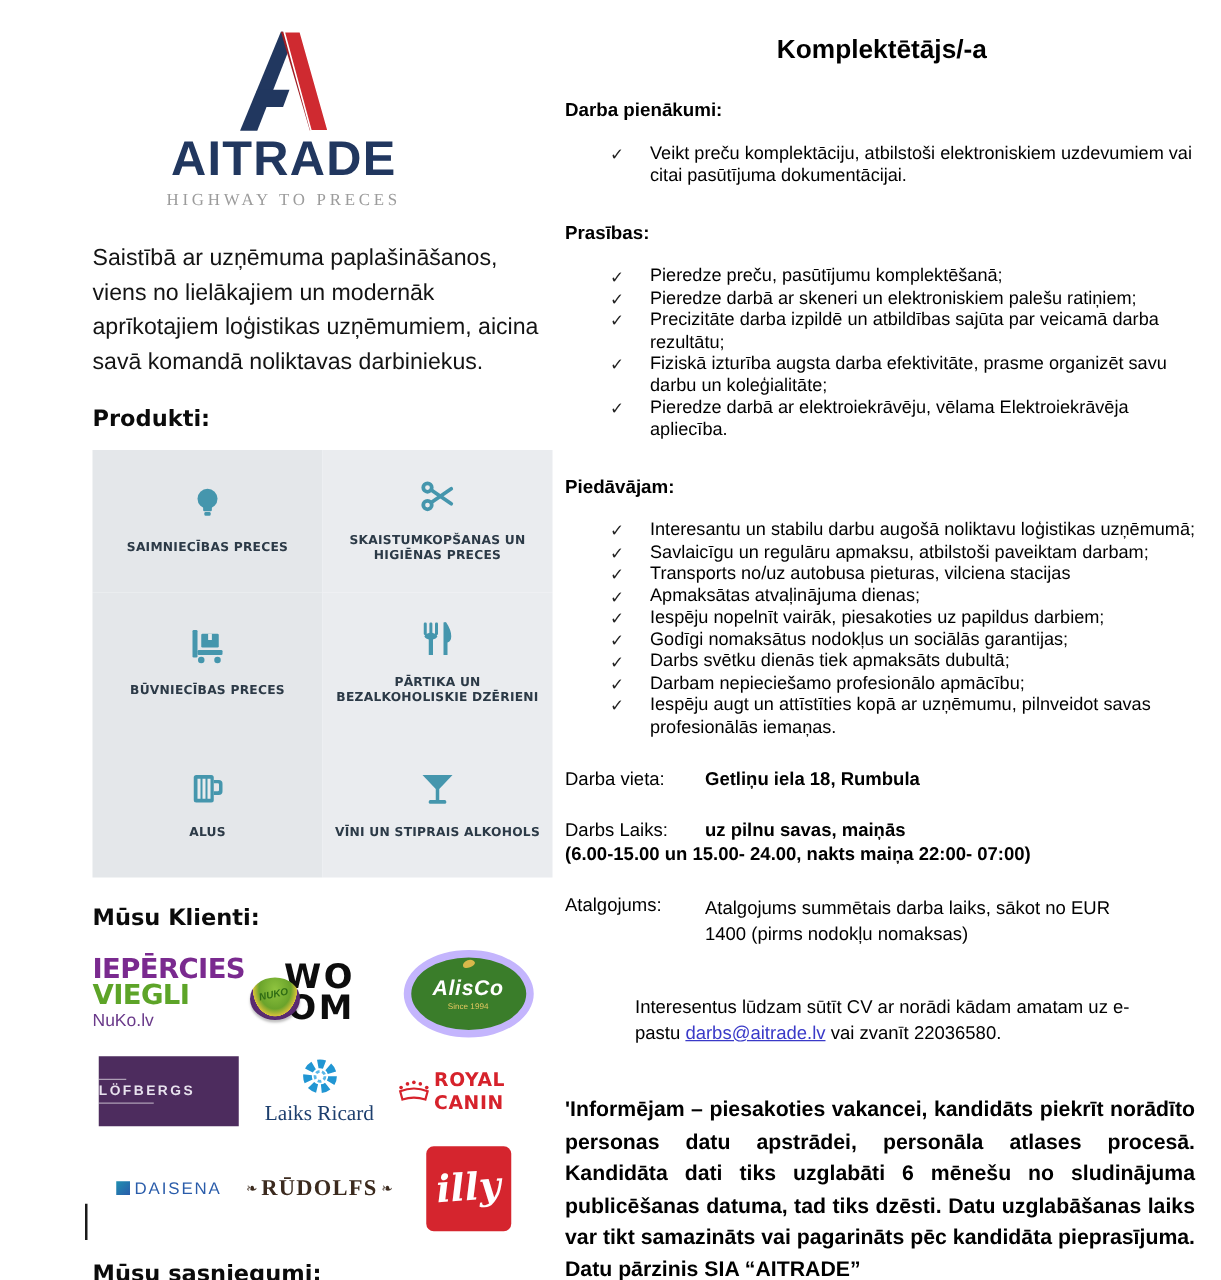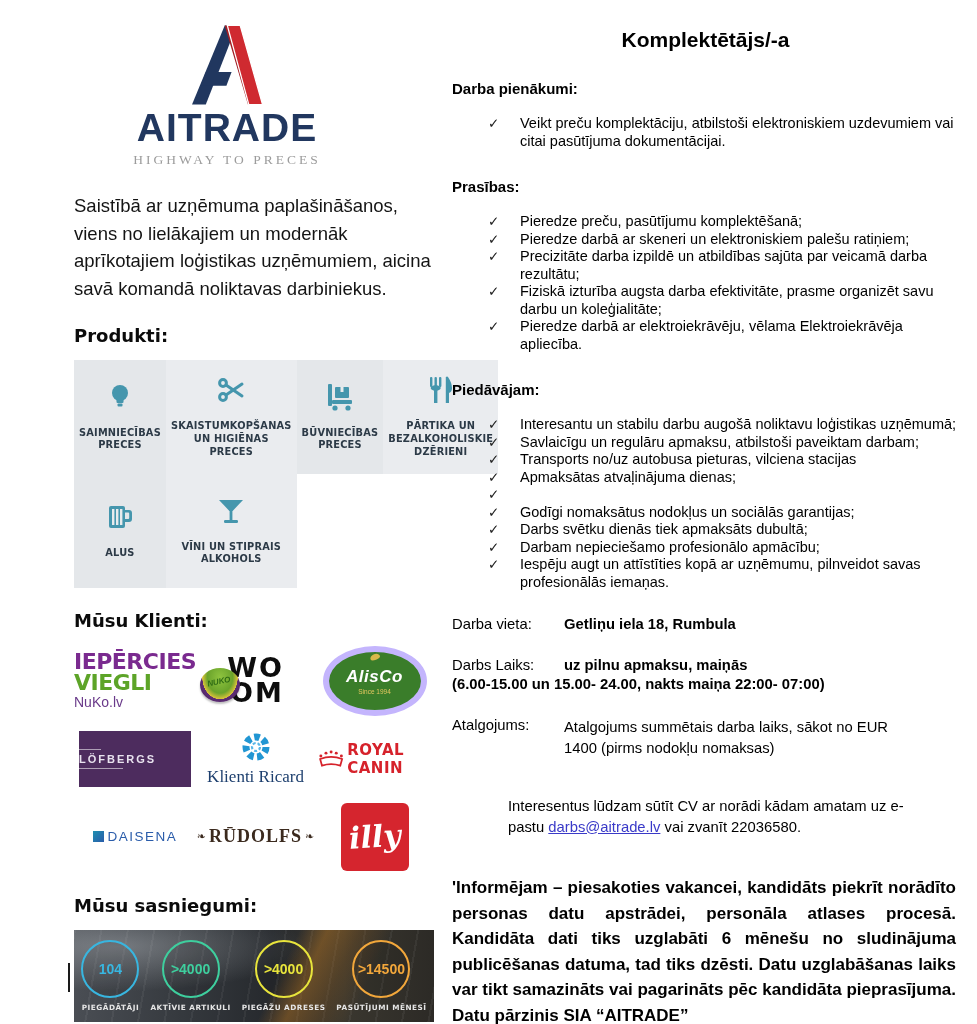--- a/index.html
+++ b/index.html
@@ -17,21 +17,21 @@
   .brand-name{font-size:39px;font-weight:bold;color:#21375f;letter-spacing:1px;line-height:1.05;}
   .brand-tagline{font-family:"Liberation Serif",serif;color:#9c9c9c;font-size:13.5px;letter-spacing:3px;margin-top:3px;}
 
   
   .intro{margin-top:24px;font-size:18.5px;line-height:1.5;color:#141414;width:362px;}
 
   
   .section-heading{font-family:"DejaVu Sans",sans-serif;font-weight:bold;font-size:18px;color:#0b0b0b;margin:22px 0 14px 0;}
 
   
-  .tiles{display:grid;grid-template-columns:repeat(4,1fr);width:404px;}
+  .tiles{display:grid;grid-template-columns:repeat(2,1fr);width:368px;}
   .tile{height:114px;display:flex;flex-direction:column;align-items:center;justify-content:center;
         padding:8px 5px;box-sizing:border-box;color:#4596ad;}
   .tile:nth-child(odd){background:#e4e7ea;}
   .tile:nth-child(even){background:#eaecef;}
   .tile svg{width:30px;height:30px;margin-bottom:15px;flex-shrink:0;}
   .tile-label{font-family:"DejaVu Sans",sans-serif;font-size:9.8px;font-weight:bold;color:#2c3a47;
               text-align:center;line-height:1.3;letter-spacing:.2px;}
 
   
   .clients{display:grid;grid-template-columns:repeat(3,1fr);width:360px;row-gap:6px;}
@@ -226,21 +226,21 @@
           <div class="lofbergs-rule"></div>
         </div>
       </div>
       <div class="client-cell">
         <div class="pernod">
           <svg viewBox="0 0 34 34" fill="none">
             <circle cx="17" cy="17" r="10" stroke="#2196d3" stroke-width="7" stroke-dasharray="5.5 3.5"></circle>
             <circle cx="17" cy="17" r="5" fill="#ffffff"></circle>
             <circle cx="17" cy="17" r="4" stroke="#58b7e8" stroke-width="2.2" stroke-dasharray="3 2"></circle>
           </svg>
-          <div class="pernod-name">Klienti Ricard</div>
+          <div class="pernod-name">Laiks Ricard</div>
         </div>
       </div>
       <div class="client-cell">
         <div class="royal">
           <svg viewBox="0 0 44 26" fill="#d6222b">
             <circle cx="8" cy="9" r="2"></circle>
               <circle cx="15" cy="5" r="2"></circle>
               <circle cx="22" cy="3.4" r="2"></circle>
               <circle cx="29" cy="5" r="2"></circle>
               <circle cx="36" cy="9" r="2"></circle>
@@ -352,20 +352,21 @@
           <span class="bullet-text">Transports no/uz autobusa pieturas, vilciena stacijas</span>
         </div>
 
         <div class="bullet">
           <span class="check">✓</span>
           <span class="bullet-text">Apmaksātas atvaļinājuma dienas;</span>
         </div>
 
         <div class="bullet">
           <span class="check">✓</span>
+          <span class="bullet-text">Iespēju nopelnīt vairāk, piesakoties uz papildus darbiem;</span>
         </div>
 
         <div class="bullet">
           <span class="check">✓</span>
           <span class="bullet-text">Godīgi nomaksātus nodokļus un sociālās garantijas;</span>
         </div>
 
         <div class="bullet">
           <span class="check">✓</span>
           <span class="bullet-text">Darbs svētku dienās tiek apmaksāts dubultā;</span>
@@ -382,21 +383,21 @@
         </div>
       </div>
 
     <div class="detail-row">
       <div class="detail-label">Darba vieta:</div>
       <div class="detail-value">Getliņu iela 18, Rumbula</div>
     </div>
 
     <div class="detail-row">
       <div class="detail-label">Darbs Laiks:</div>
-      <div class="detail-value">uz pilnu apmaksu, maiņās</div>
+      <div class="detail-value">uz pilnu savas, maiņās</div>
     </div>
     <div class="time-line2">(6.00-15.00 un 15.00- 24.00, nakts maiņa 22:00- 07:00)</div>
 
     <div class="detail-row">
       <div class="detail-label">Atalgojums:</div>
       <div class="detail-value plain">Atalgojums summētais darba laiks, sākot no EUR 1400 (pirms nodokļu nomaksas)</div>
     </div>
 
     <p class="contact"><span>Interesentus lūdzam sūtīt CV ar norādi kādam amatam uz e- pastu </span><a class="email-link">darbs@aitrade.lv</a><span> vai zvanīt 22036580.</span></p>
 

